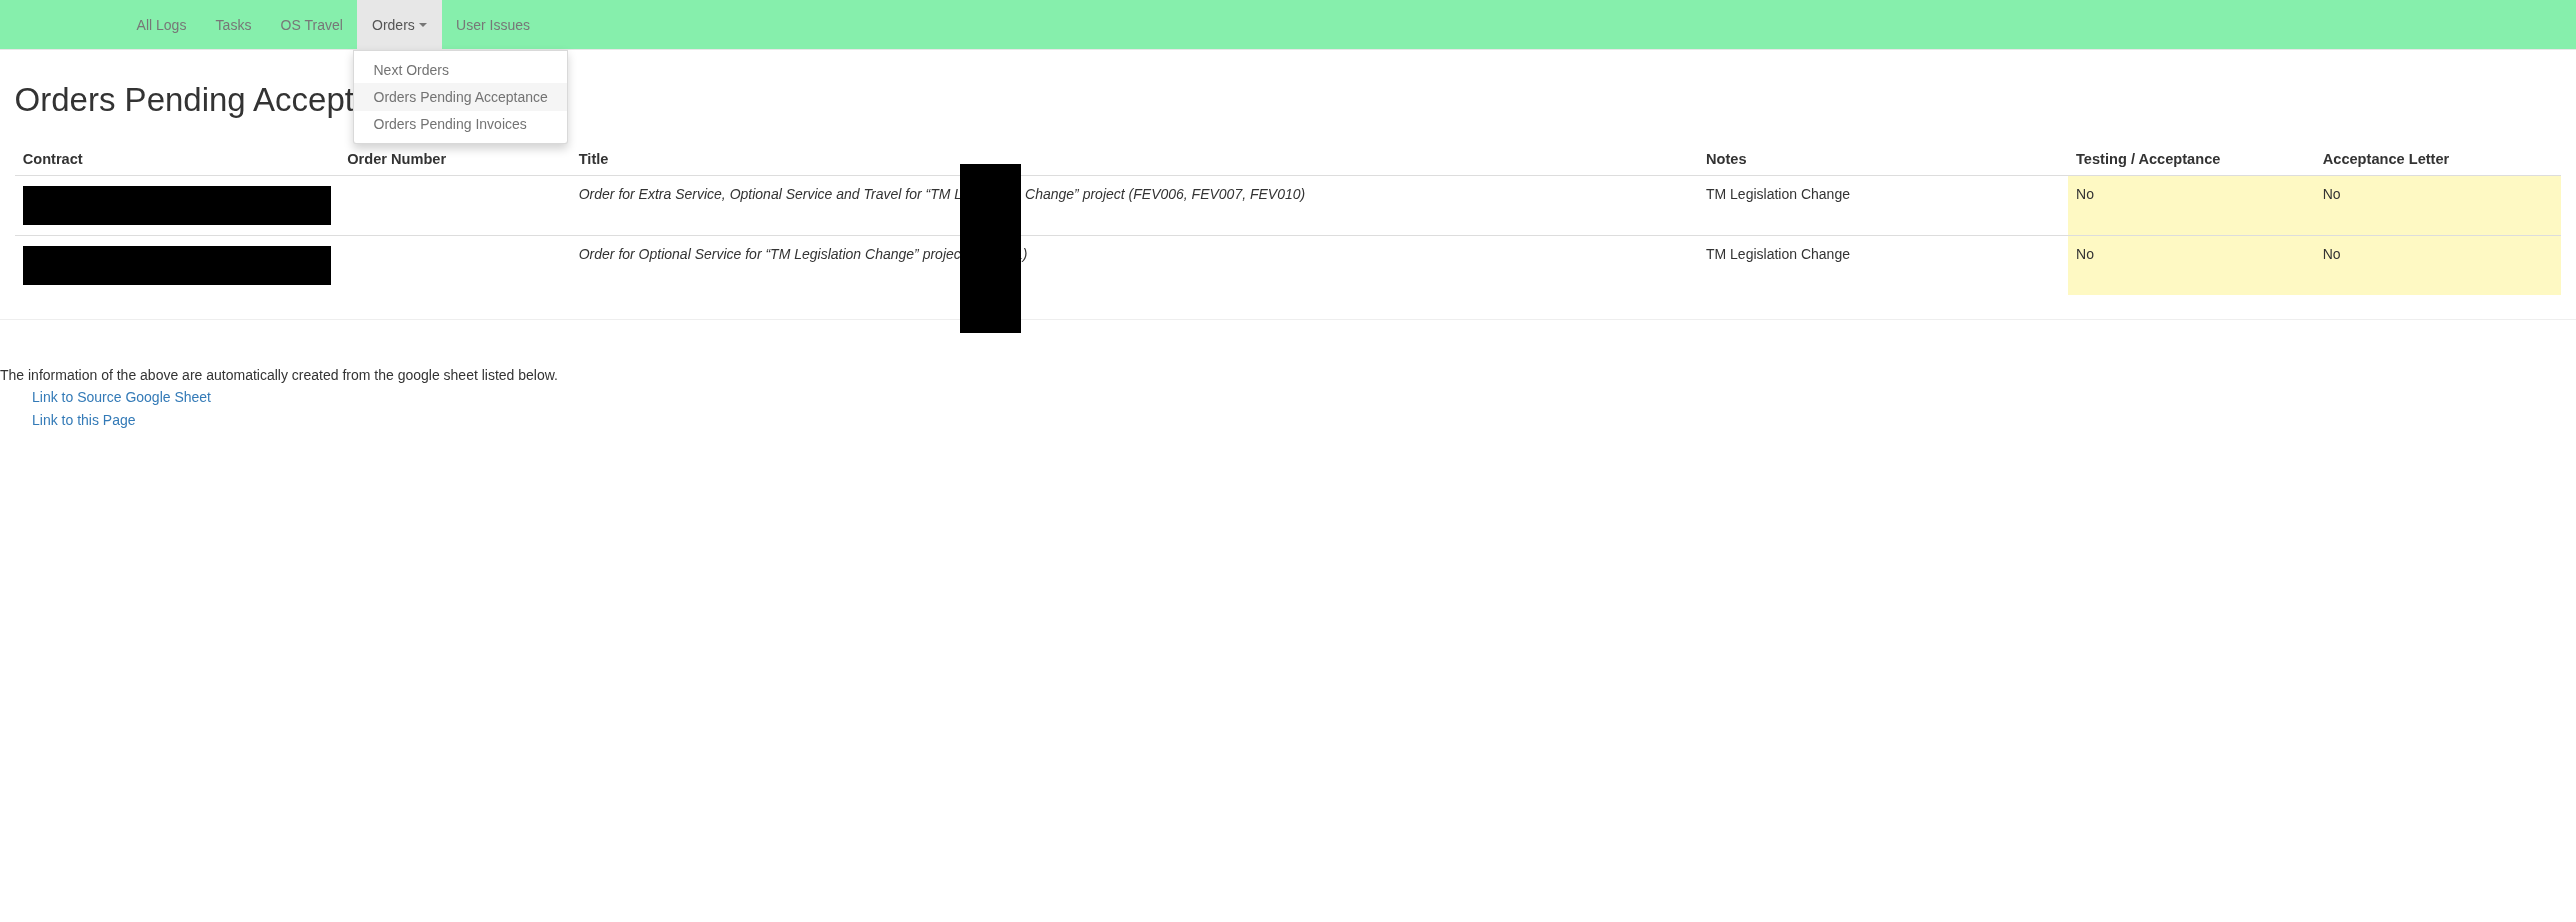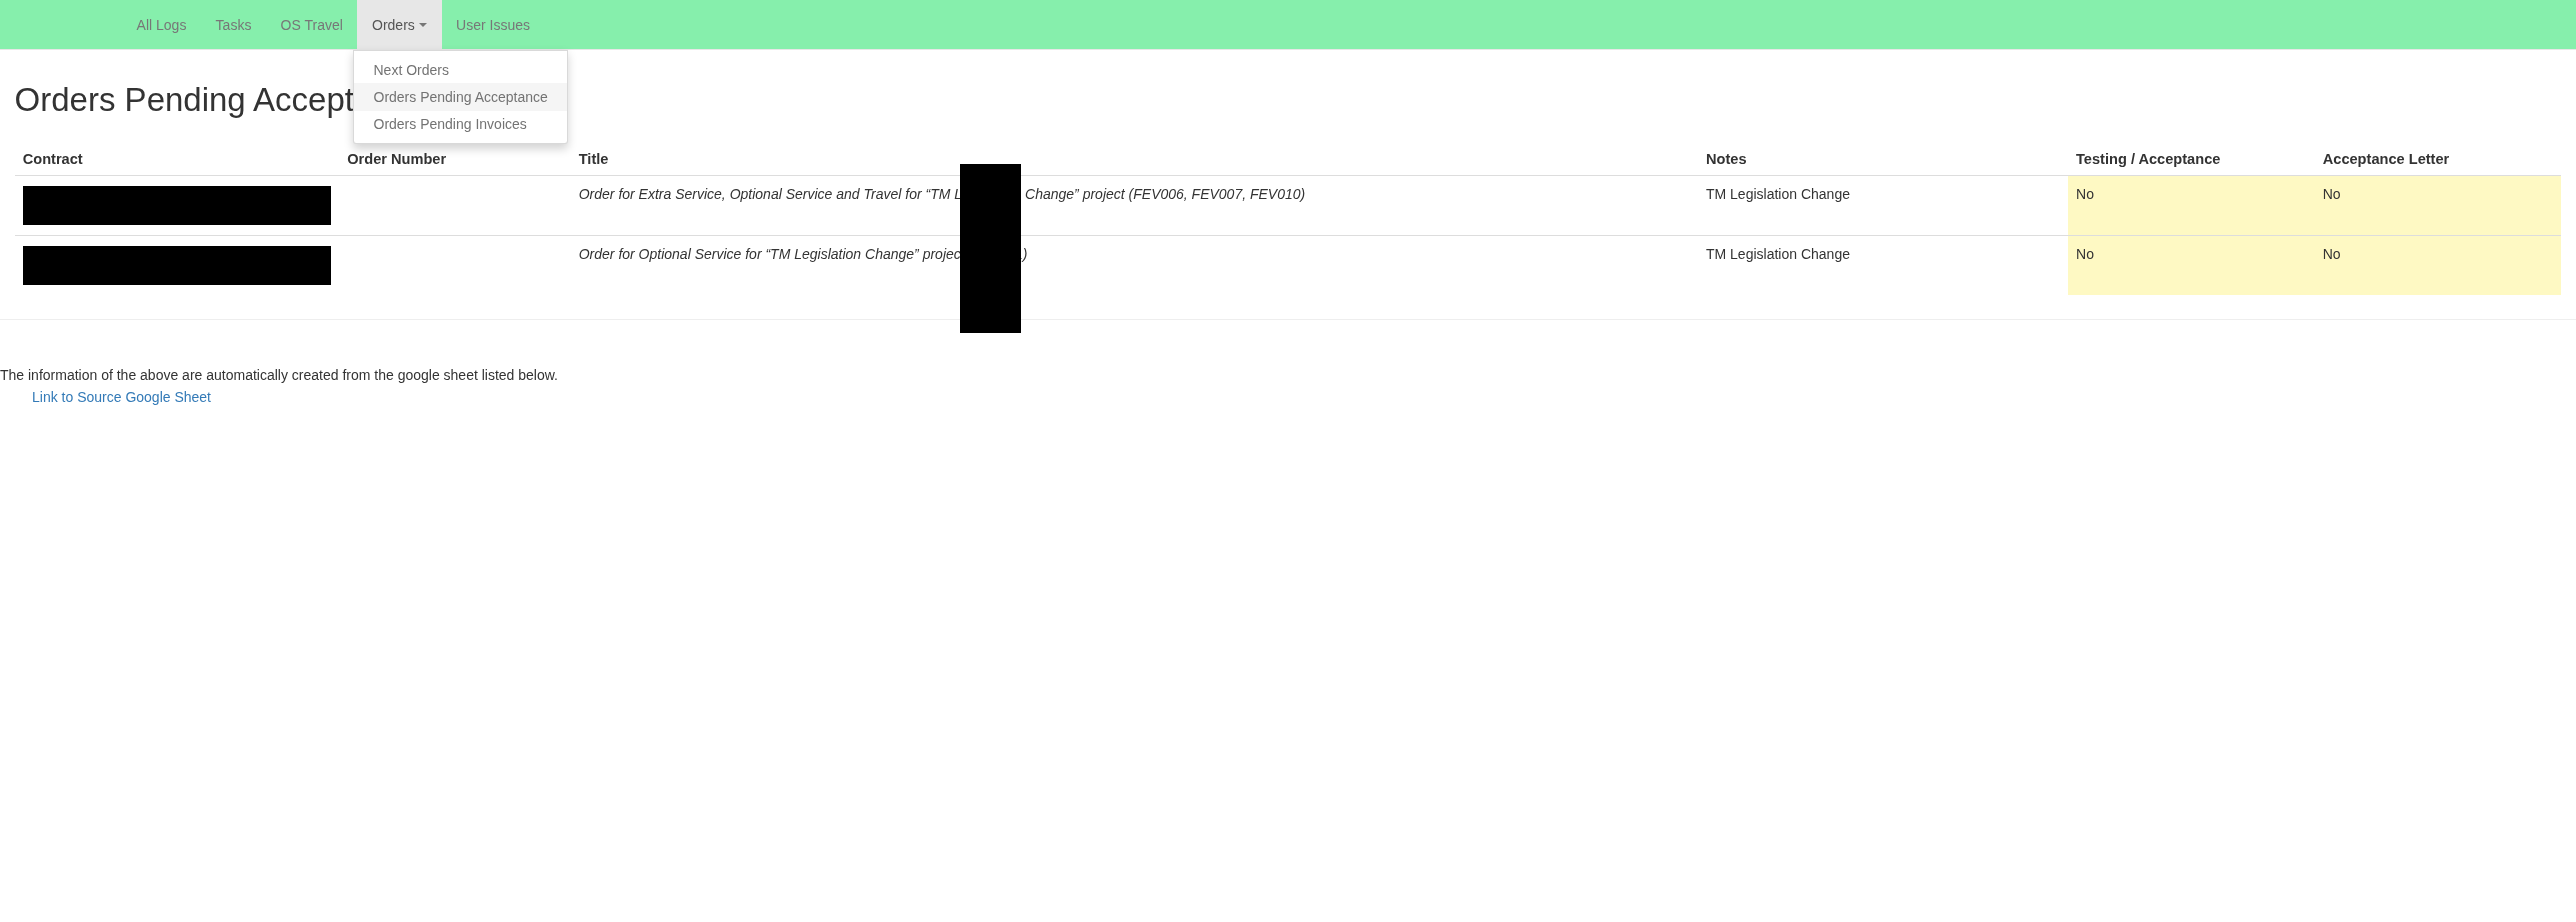--- a/index.html
+++ b/index.html
@@ -224,14 +224,15 @@
   <div class="redacted-col-overlay"></div>
 
 
 </div>
 
 <hr class="divider">
 
 <div class="footer-info">
   <span>The information of the above are automatically created from the google sheet listed below.</span>
   <a href="#">Link to Source Google Sheet</a>
+  <a href="#">Link to this Page</a>
 </div>
 
 
 </body></html>

